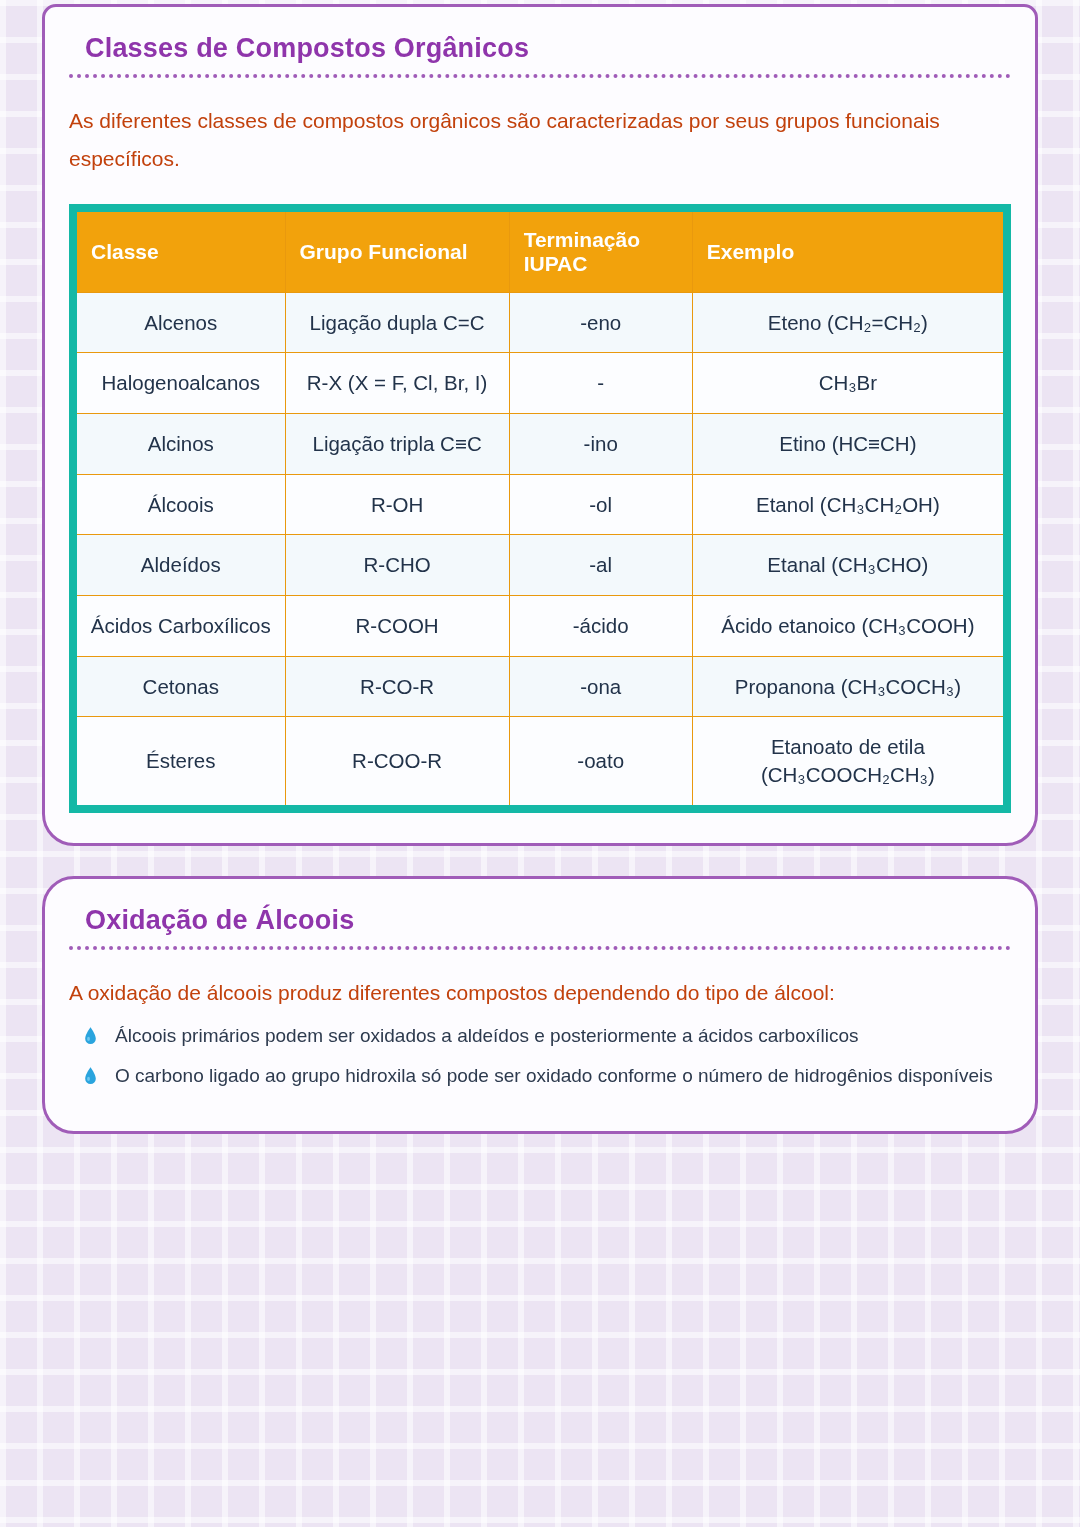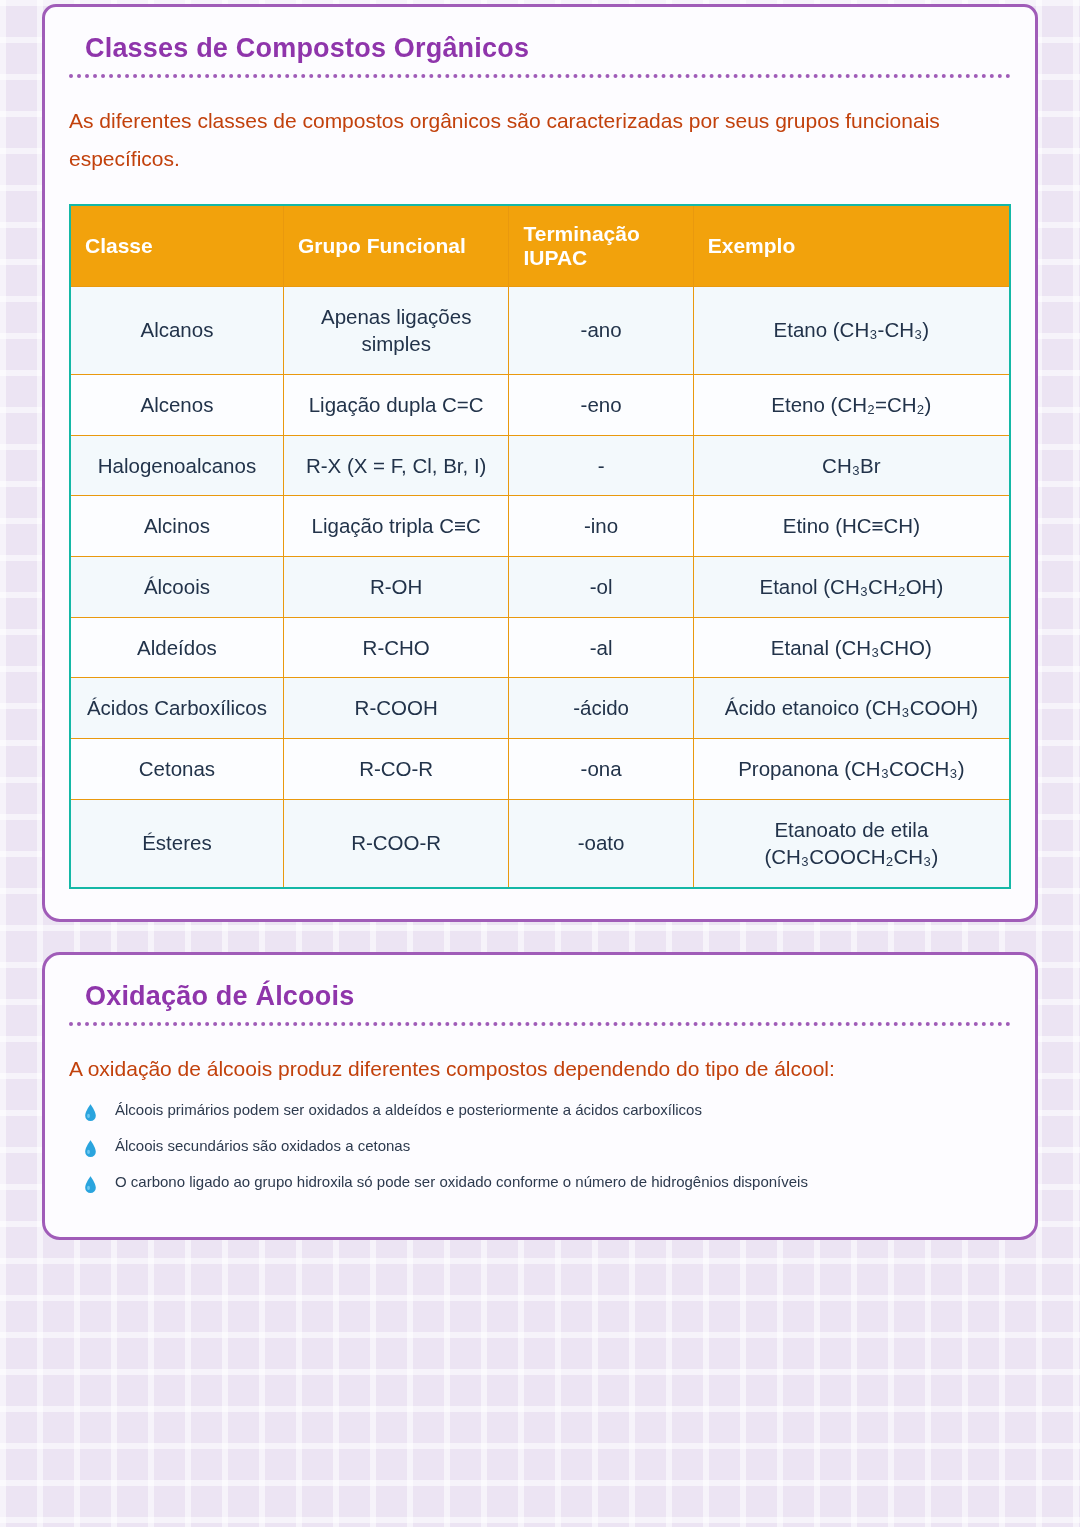--- a/index.html
+++ b/index.html
@@ -11,21 +11,21 @@
       linear-gradient(to right, rgba(255,255,255,0.55) 6px, transparent 6px),
       linear-gradient(to bottom, rgba(255,255,255,0.55) 6px, transparent 6px);
     background-size: 37px 37px;
     overflow: hidden;
     color: #2b3648;
   }
   .page { padding: 4px 42px 0 42px; }
   .card {
     background: #fdfcff;
     border: 3px solid #a05cb8;
-    border-radius: 18px;
+    border-radius: 32px;
     padding: 26px 24px 30px 24px;
   }
   .card-first { border-top-left-radius: 14px; border-top-right-radius: 14px; }
   .card + .card { margin-top: 30px; }
   .card-title {
     color: #8f35ab;
     font-size: 27px;
     font-weight: bold;
     letter-spacing: 0.2px;
     margin-bottom: 10px;
@@ -37,21 +37,21 @@
   }
   .intro {
     font-size: 21px;
     line-height: 1.8;
     color: #c2410c;
     margin-bottom: 26px;
   }
   table.compounds {
     width: 100%;
     border-collapse: collapse;
-    border: 2px solid #14b8a6;
+    border: 8px solid #14b8a6;
   }
   table.compounds thead th {
     background: #f2a20c;
     color: #ffffff;
     font-size: 21px;
     font-weight: bold;
     text-align: left;
     vertical-align: middle;
     padding: 16px 14px;
     border: 1px solid #e9990e;
@@ -80,21 +80,21 @@
     padding-left: 12px;
     margin: 11px 0;
   }
   .bullet .icon {
     flex: 0 0 18px;
     padding-top: 4px;
     display: flex;
     justify-content: center;
   }
   .bullet .text {
-    font-size: 15px;
+    font-size: 19px;
     line-height: 1.5;
     color: #2d3a4e;
   }
 </style>
 </head>
 <body>
 
 <div class="page">
 
   <section class="card card-first">
@@ -111,26 +111,20 @@
       </colgroup>
       <thead>
         <tr>
           <th>Classe</th>
           <th>Grupo Funcional</th>
           <th>Terminação IUPAC</th>
           <th>Exemplo</th>
         </tr>
       </thead>
       <tbody>
-        <tr>
-          <td>Alcanos</td>
-          <td>Apenas ligações simples</td>
-          <td>-ano</td>
-          <td>Etano (CH₃-CH₃)</td>
-        </tr>
         <tr>
           <td>Alcenos</td>
           <td>Ligação dupla C=C</td>
           <td>-eno</td>
           <td>Eteno (CH₂=CH₂)</td>
         </tr>
         <tr>
           <td>Halogenoalcanos</td>
           <td>R-X (X = F, Cl, Br, I)</td>
           <td>-</td>
@@ -191,27 +185,18 @@
         </span>
         <span class="text">Álcoois primários podem ser oxidados a aldeídos e posteriormente a ácidos carboxílicos</span>
       </div>
       <div class="bullet">
         <span class="icon">
           <svg viewBox="0 0 24 28" width="17" height="21">
               <path d="M12 1C12 1 4.5 11 4.5 17a7.5 7.5 0 0 0 15 0C19.5 11 12 1 12 1Z" fill="#2aa4de"></path>
               <ellipse cx="9.2" cy="17.5" rx="2" ry="3" fill="#7fd0f2" opacity="0.8"></ellipse>
             </svg>
         </span>
-        <span class="text">Álcoois secundários são oxidados a cetonas</span>
-      </div>
-      <div class="bullet">
-        <span class="icon">
-          <svg viewBox="0 0 24 28" width="17" height="21">
-              <path d="M12 1C12 1 4.5 11 4.5 17a7.5 7.5 0 0 0 15 0C19.5 11 12 1 12 1Z" fill="#2aa4de"></path>
-              <ellipse cx="9.2" cy="17.5" rx="2" ry="3" fill="#7fd0f2" opacity="0.8"></ellipse>
-            </svg>
-        </span>
         <span class="text">O carbono ligado ao grupo hidroxila só pode ser oxidado conforme o número de hidrogênios disponíveis</span>
       </div>
     </div>
   </section>
 
 </div>
 
 </body></html>

